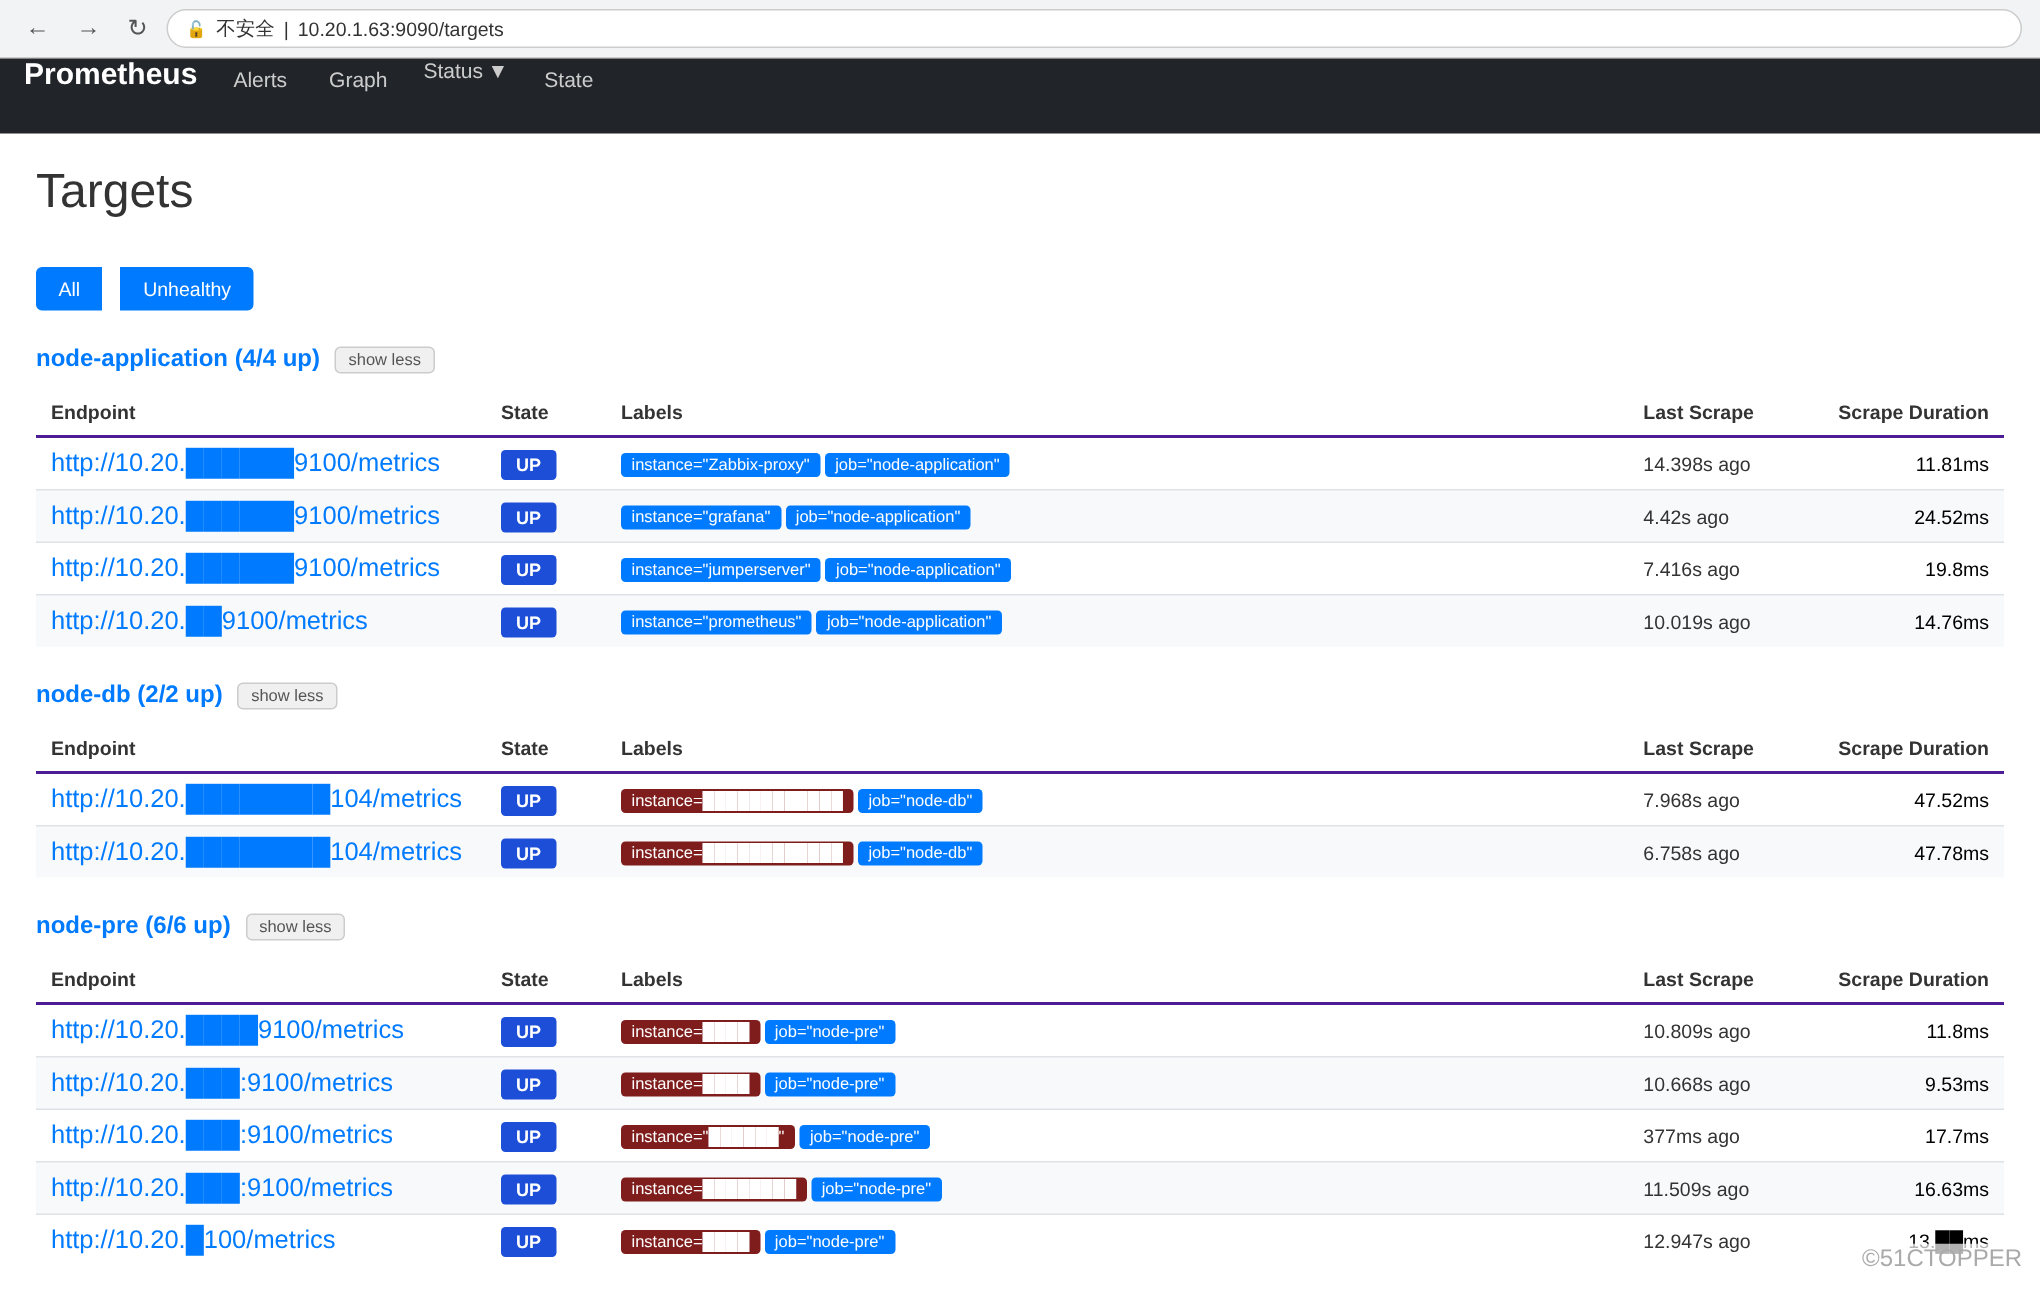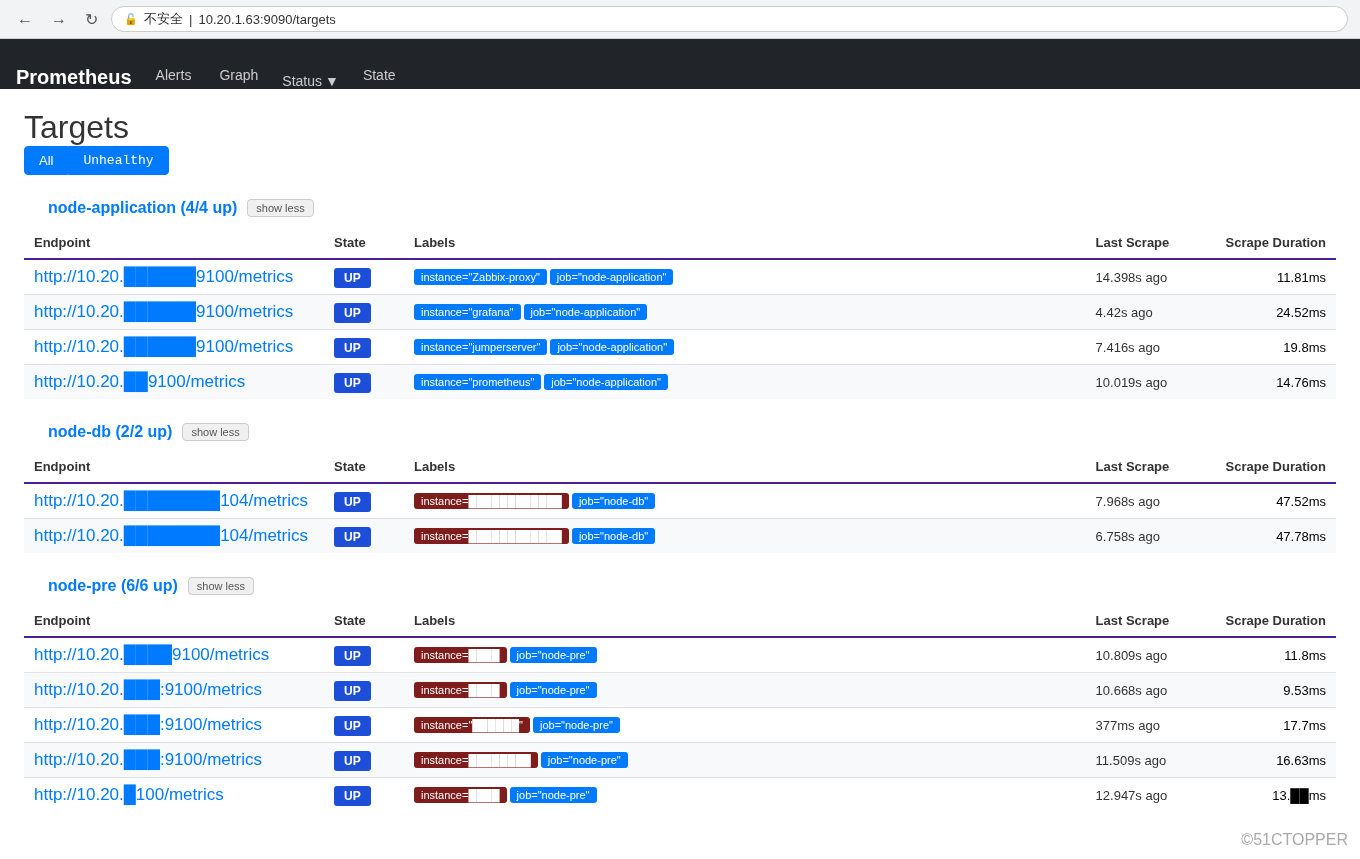--- a/index.html
+++ b/index.html
@@ -37,21 +37,21 @@
       gap: 6px;
     }
     .lock-icon { color: #888; font-size: 11px; }
 
     
     .navbar {
       background: #212529;
       color: #fff;
       padding: 0 16px;
       display: flex;
-      align-items: flex-end;
+      align-items: flex-start;
       gap: 20px;
       height: 50px;
     }
     .navbar-brand {
       font-size: 20px;
       font-weight: bold;
       color: #fff;
       text-decoration: none;
     }
     .navbar-link {
@@ -64,58 +64,57 @@
       color: #ccc;
       font-size: 14px;
       cursor: pointer;
       display: flex;
       align-items: center;
       gap: 3px;
     }
 
     
     .main { padding: 20px 24px; }
-    h1 { font-size: 32px; font-weight: 300; margin-bottom: 0; color: #333; }
-
-    
-    .filter-buttons { display: flex; gap: 0; margin-bottom: 24px; }
+    h1 { font-size: 32px; font-weight: 300; margin-bottom: 32px; color: #333; }
+
+    
+    .filter-buttons { display: flex; gap: 12px; margin-bottom: 24px; }
     .btn-filter {
       padding: 6px 14px;
       border: 1px solid #ccc;
       cursor: pointer;
       font-size: 13px;
       background: #f8f9fa;
       color: #333;
     }
     .btn-filter.active {
       background: #007bff;
       color: #fff;
       border-color: #007bff;
     }
     .btn-filter-unhealthy {
       background: #007bff;
       color: #fff;
       border-color: #007bff;
     }
     .btn-filter:first-child { border-radius: 4px 0 0 4px; }
-    .btn-filter:last-child { border-radius: 0 4px 4px 0; font-family: Liberation Mono, monospace; }
+    .btn-filter:last-child { border-radius: 0 4px 4px 0; }
 
     
     .group-header {
       display: flex;
       align-items: center;
       gap: 10px;
       margin-bottom: 10px;
       margin-top: 8px;
     }
     .group-title {
       color: #007bff;
       font-size: 16px;
       font-weight: 600;
-      margin-left: 24px;
     }
     .btn-show-less {
       background: #f0f0f0;
       border: 1px solid #ccc;
       border-radius: 4px;
       padding: 2px 8px;
       font-size: 11px;
       cursor: pointer;
       color: #555;
     }

